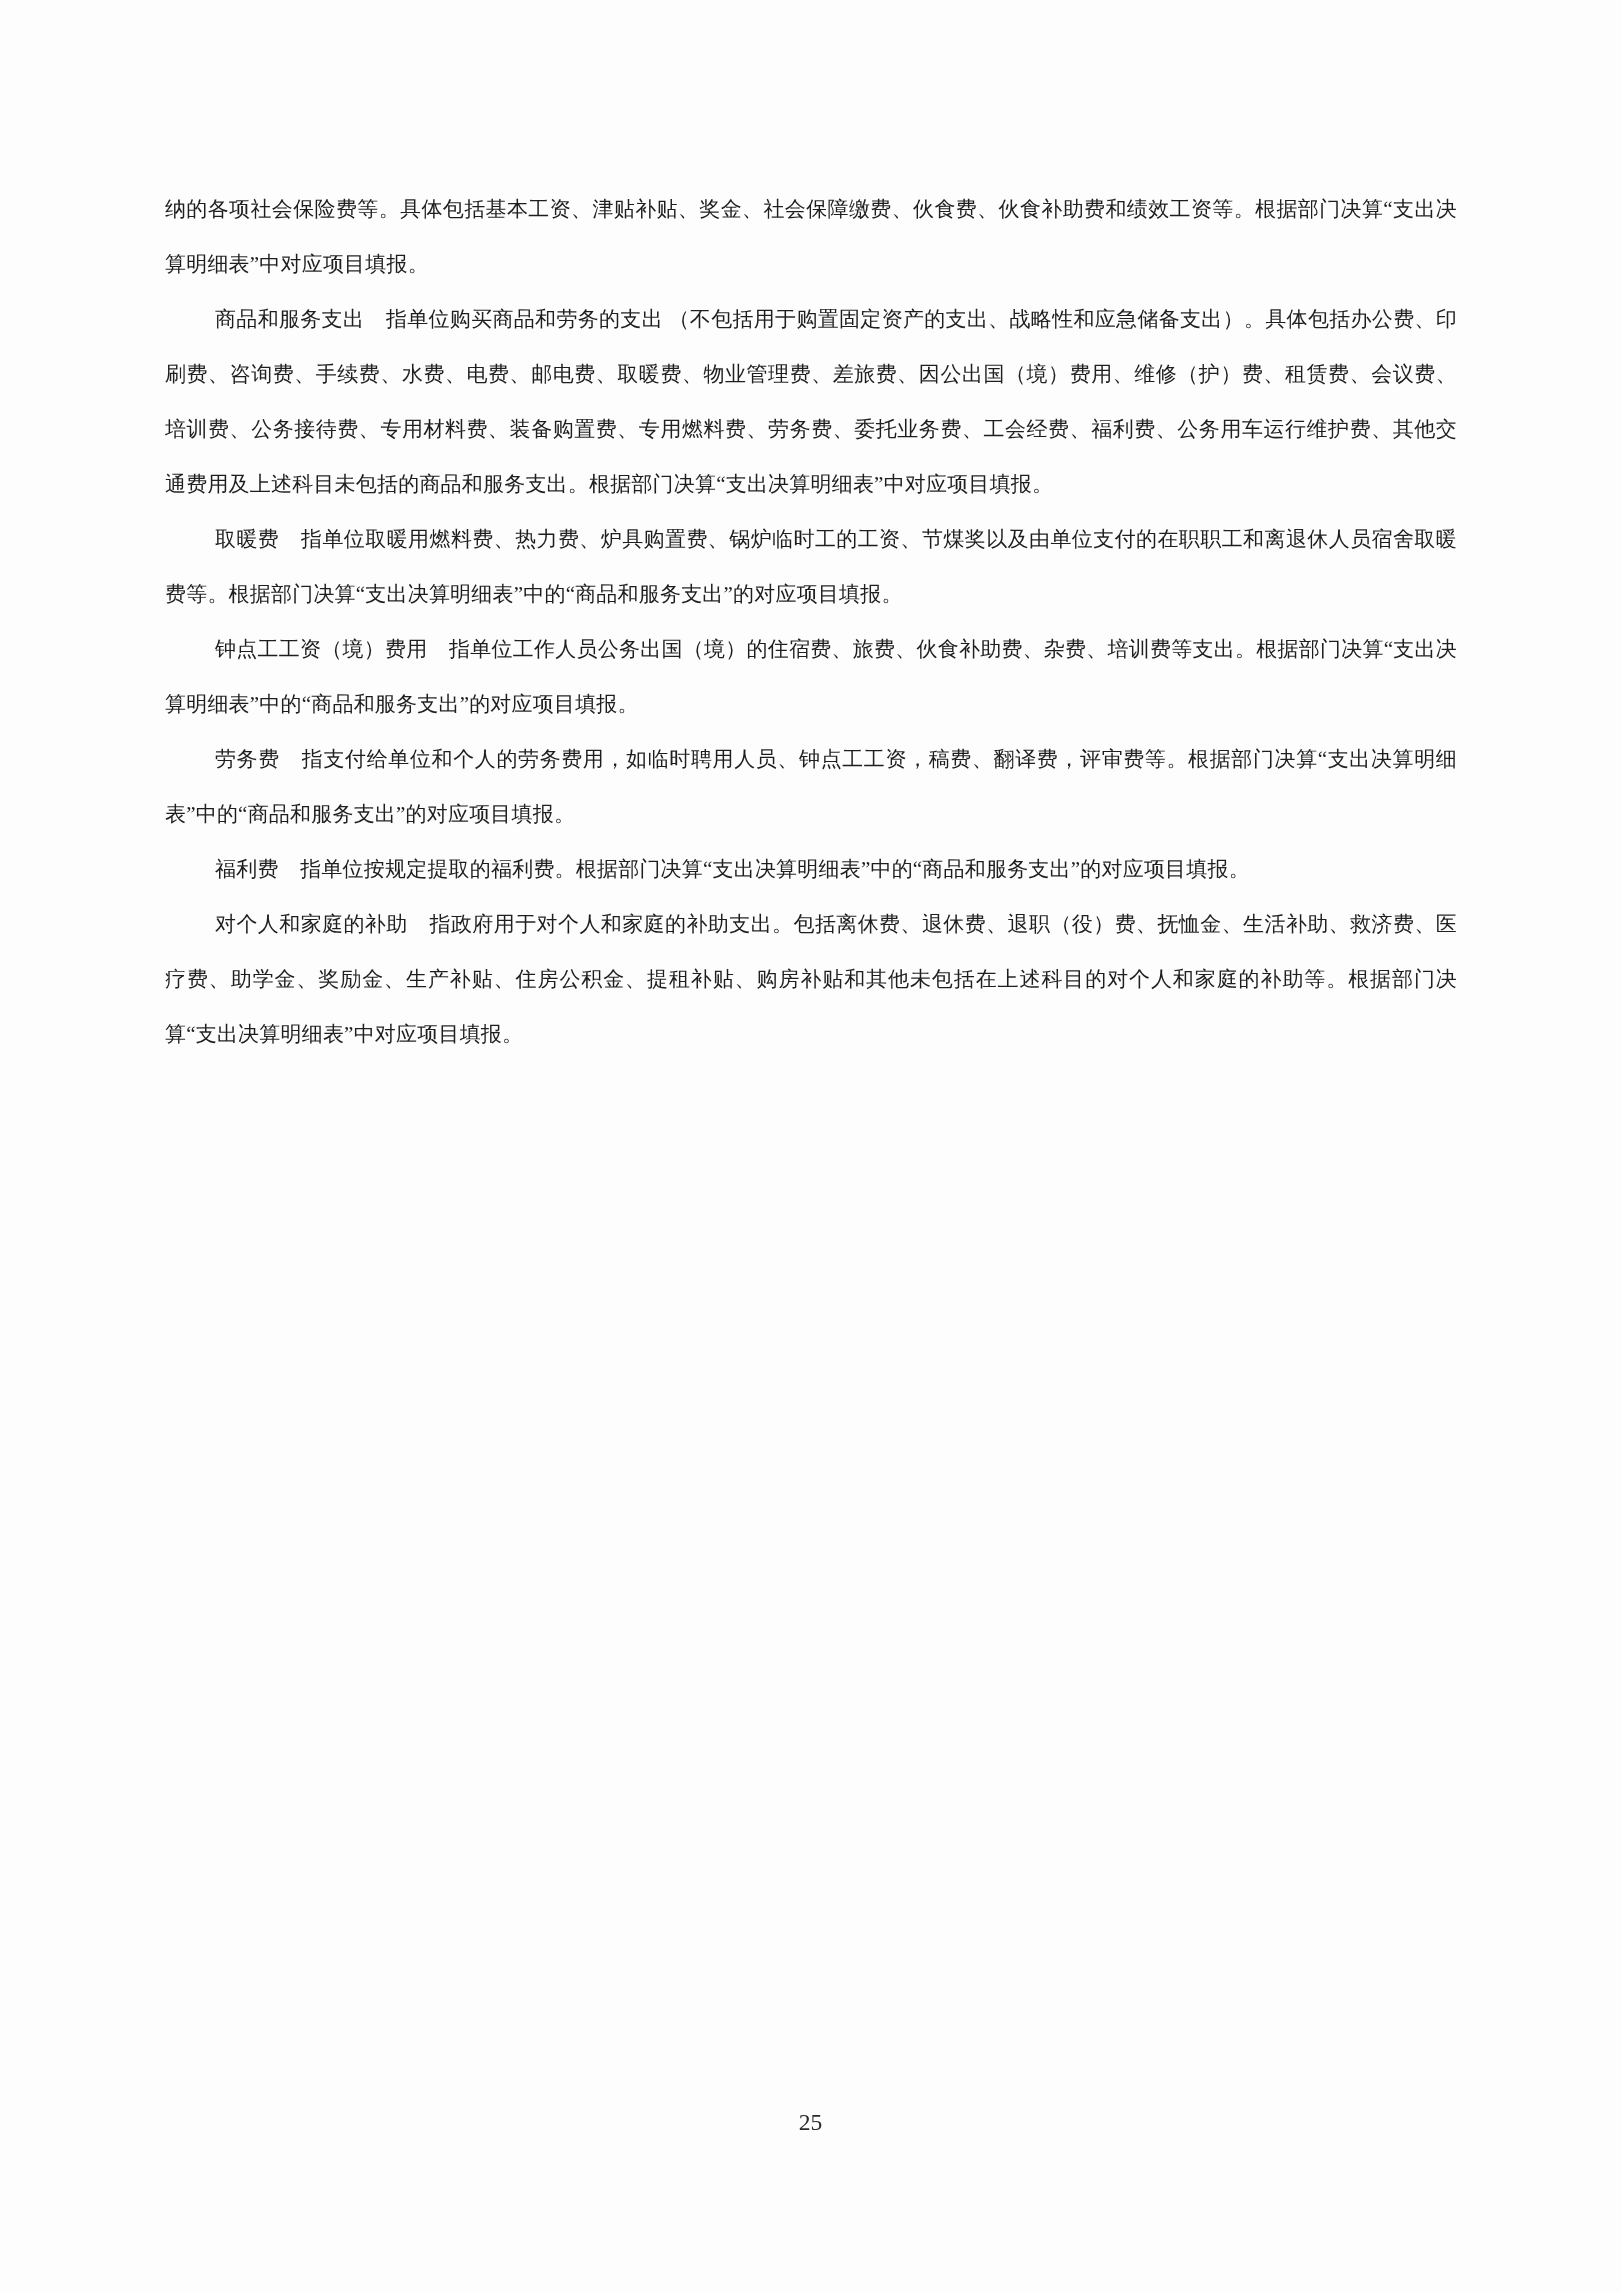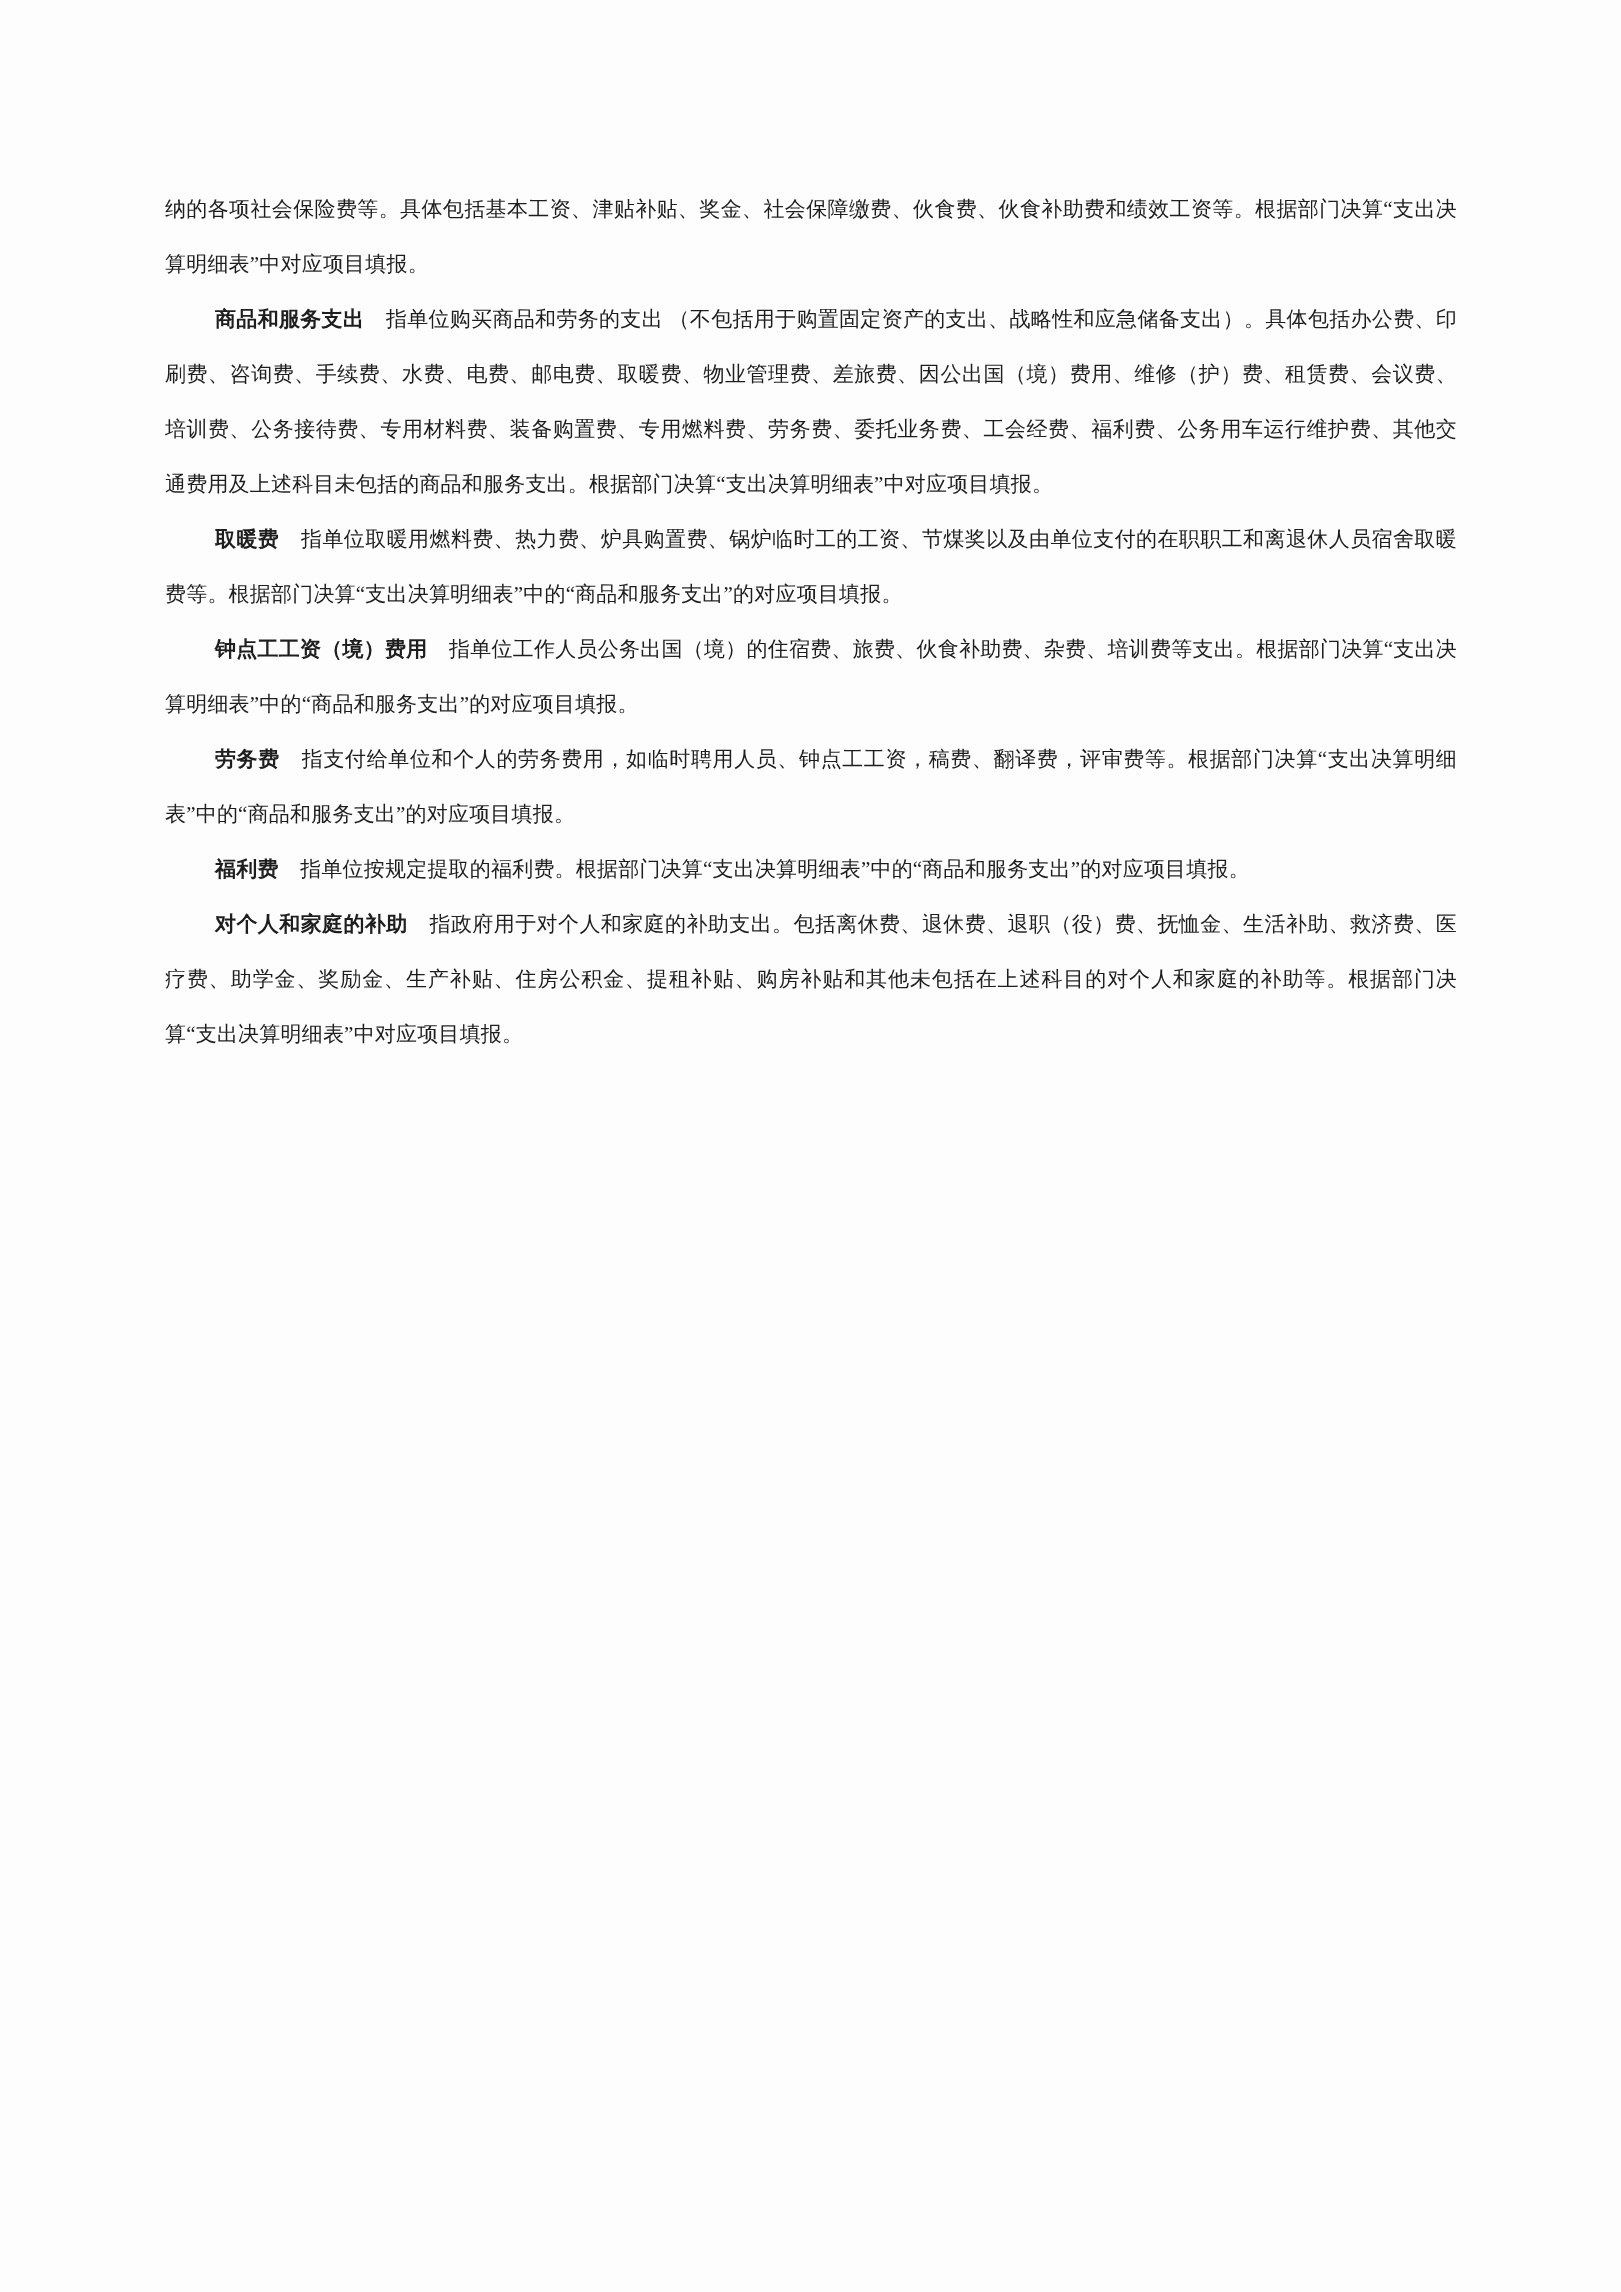--- a/index.html
+++ b/index.html
@@ -35,21 +35,21 @@
     line-height: 55px;
     text-align: justify;
     text-justify: inter-ideograph;
     letter-spacing: 0.2px;
     color: #1e1e1e;
   }
   p.indent {
     text-indent: 50px;
   }
   .term {
-    font-weight: bold;
+    font-weight: normal;
   }
   .gap {
     display: inline-block;
     width: 21.6px;
   }
   .page-number {
     position: absolute;
     left: 0;
     top: 2109px;
     width: 1621px;
@@ -93,14 +93,15 @@
 
     <p class="para indent">
       <span class="term">对个人和家庭的补助</span><span class="gap"></span><span>指政府用于对个人和家庭的补助支出。包括离休费、退休费、退职（役）费、抚恤金、生活补助、救济费、医疗费、助学金、奖励金、生产补贴、住房公积金、提租补贴、购房补贴和其他未包括在上述科目的对个人和家庭的补助等。根据部门决算“支出决算明细表”中对应项目填报。</span>
     </p>
 
 
 
 
   </div>
 
+  <div class="page-number">25</div>
 </div>
 
 
 </body></html>

